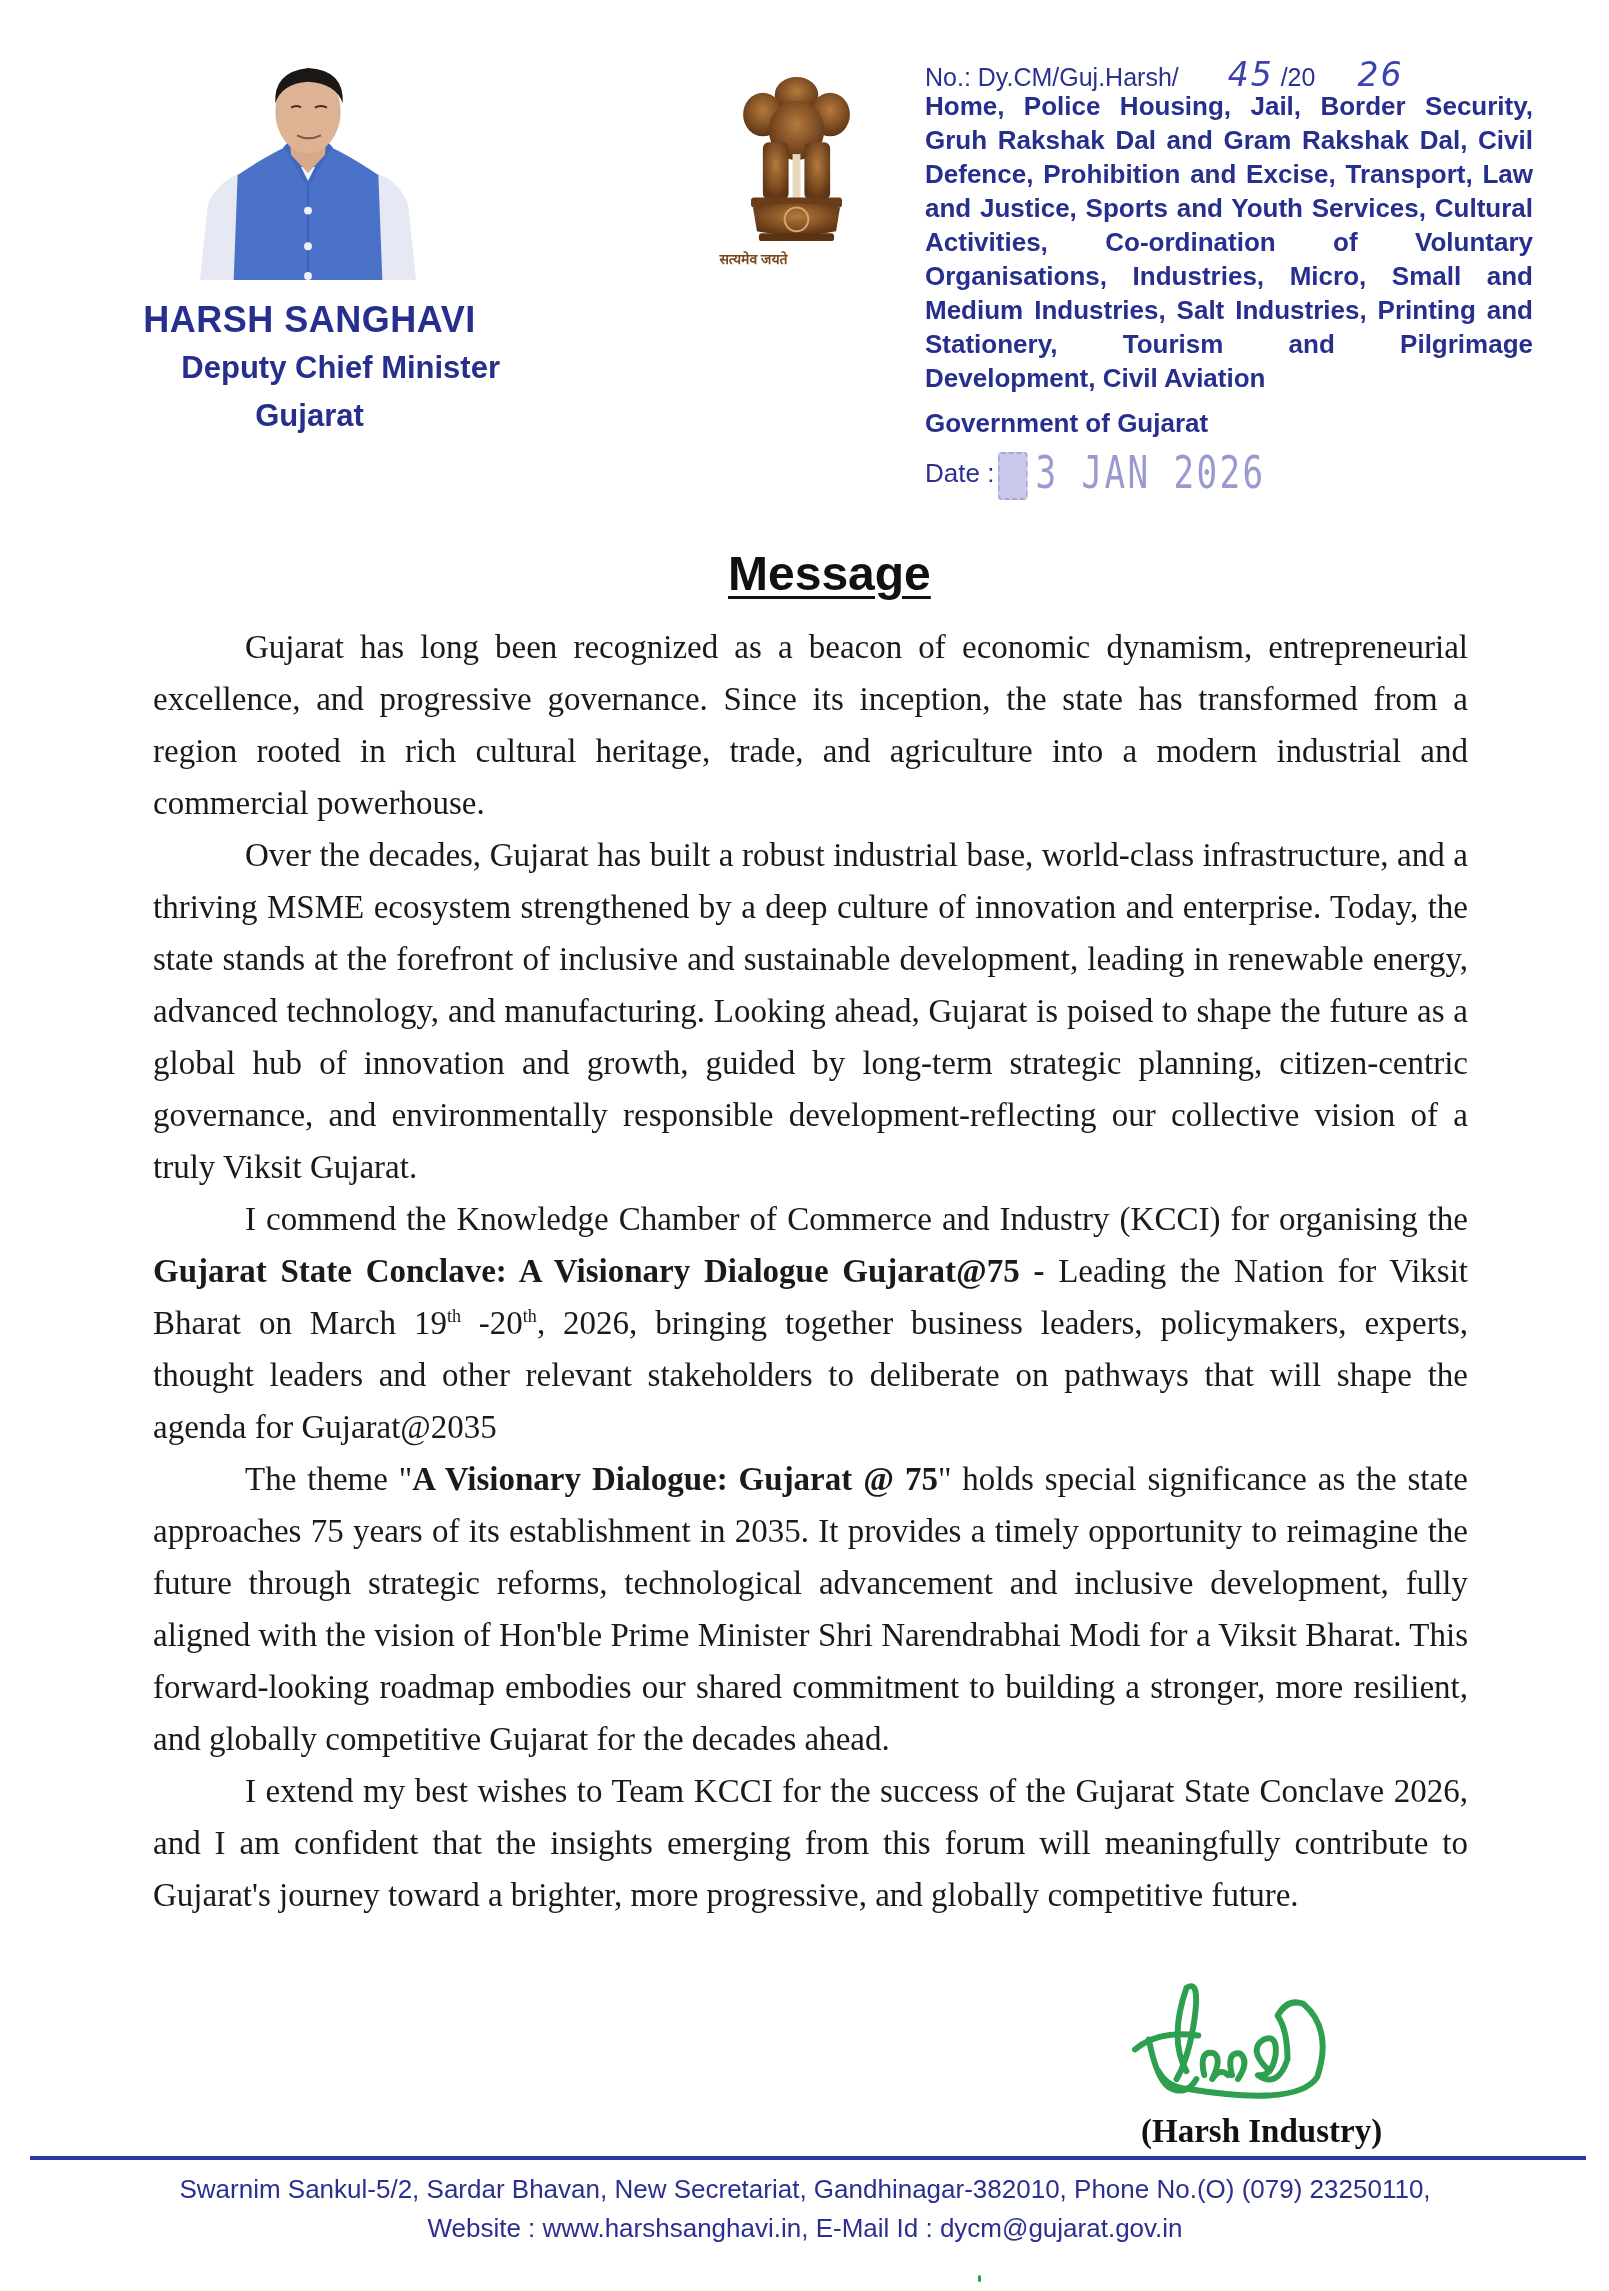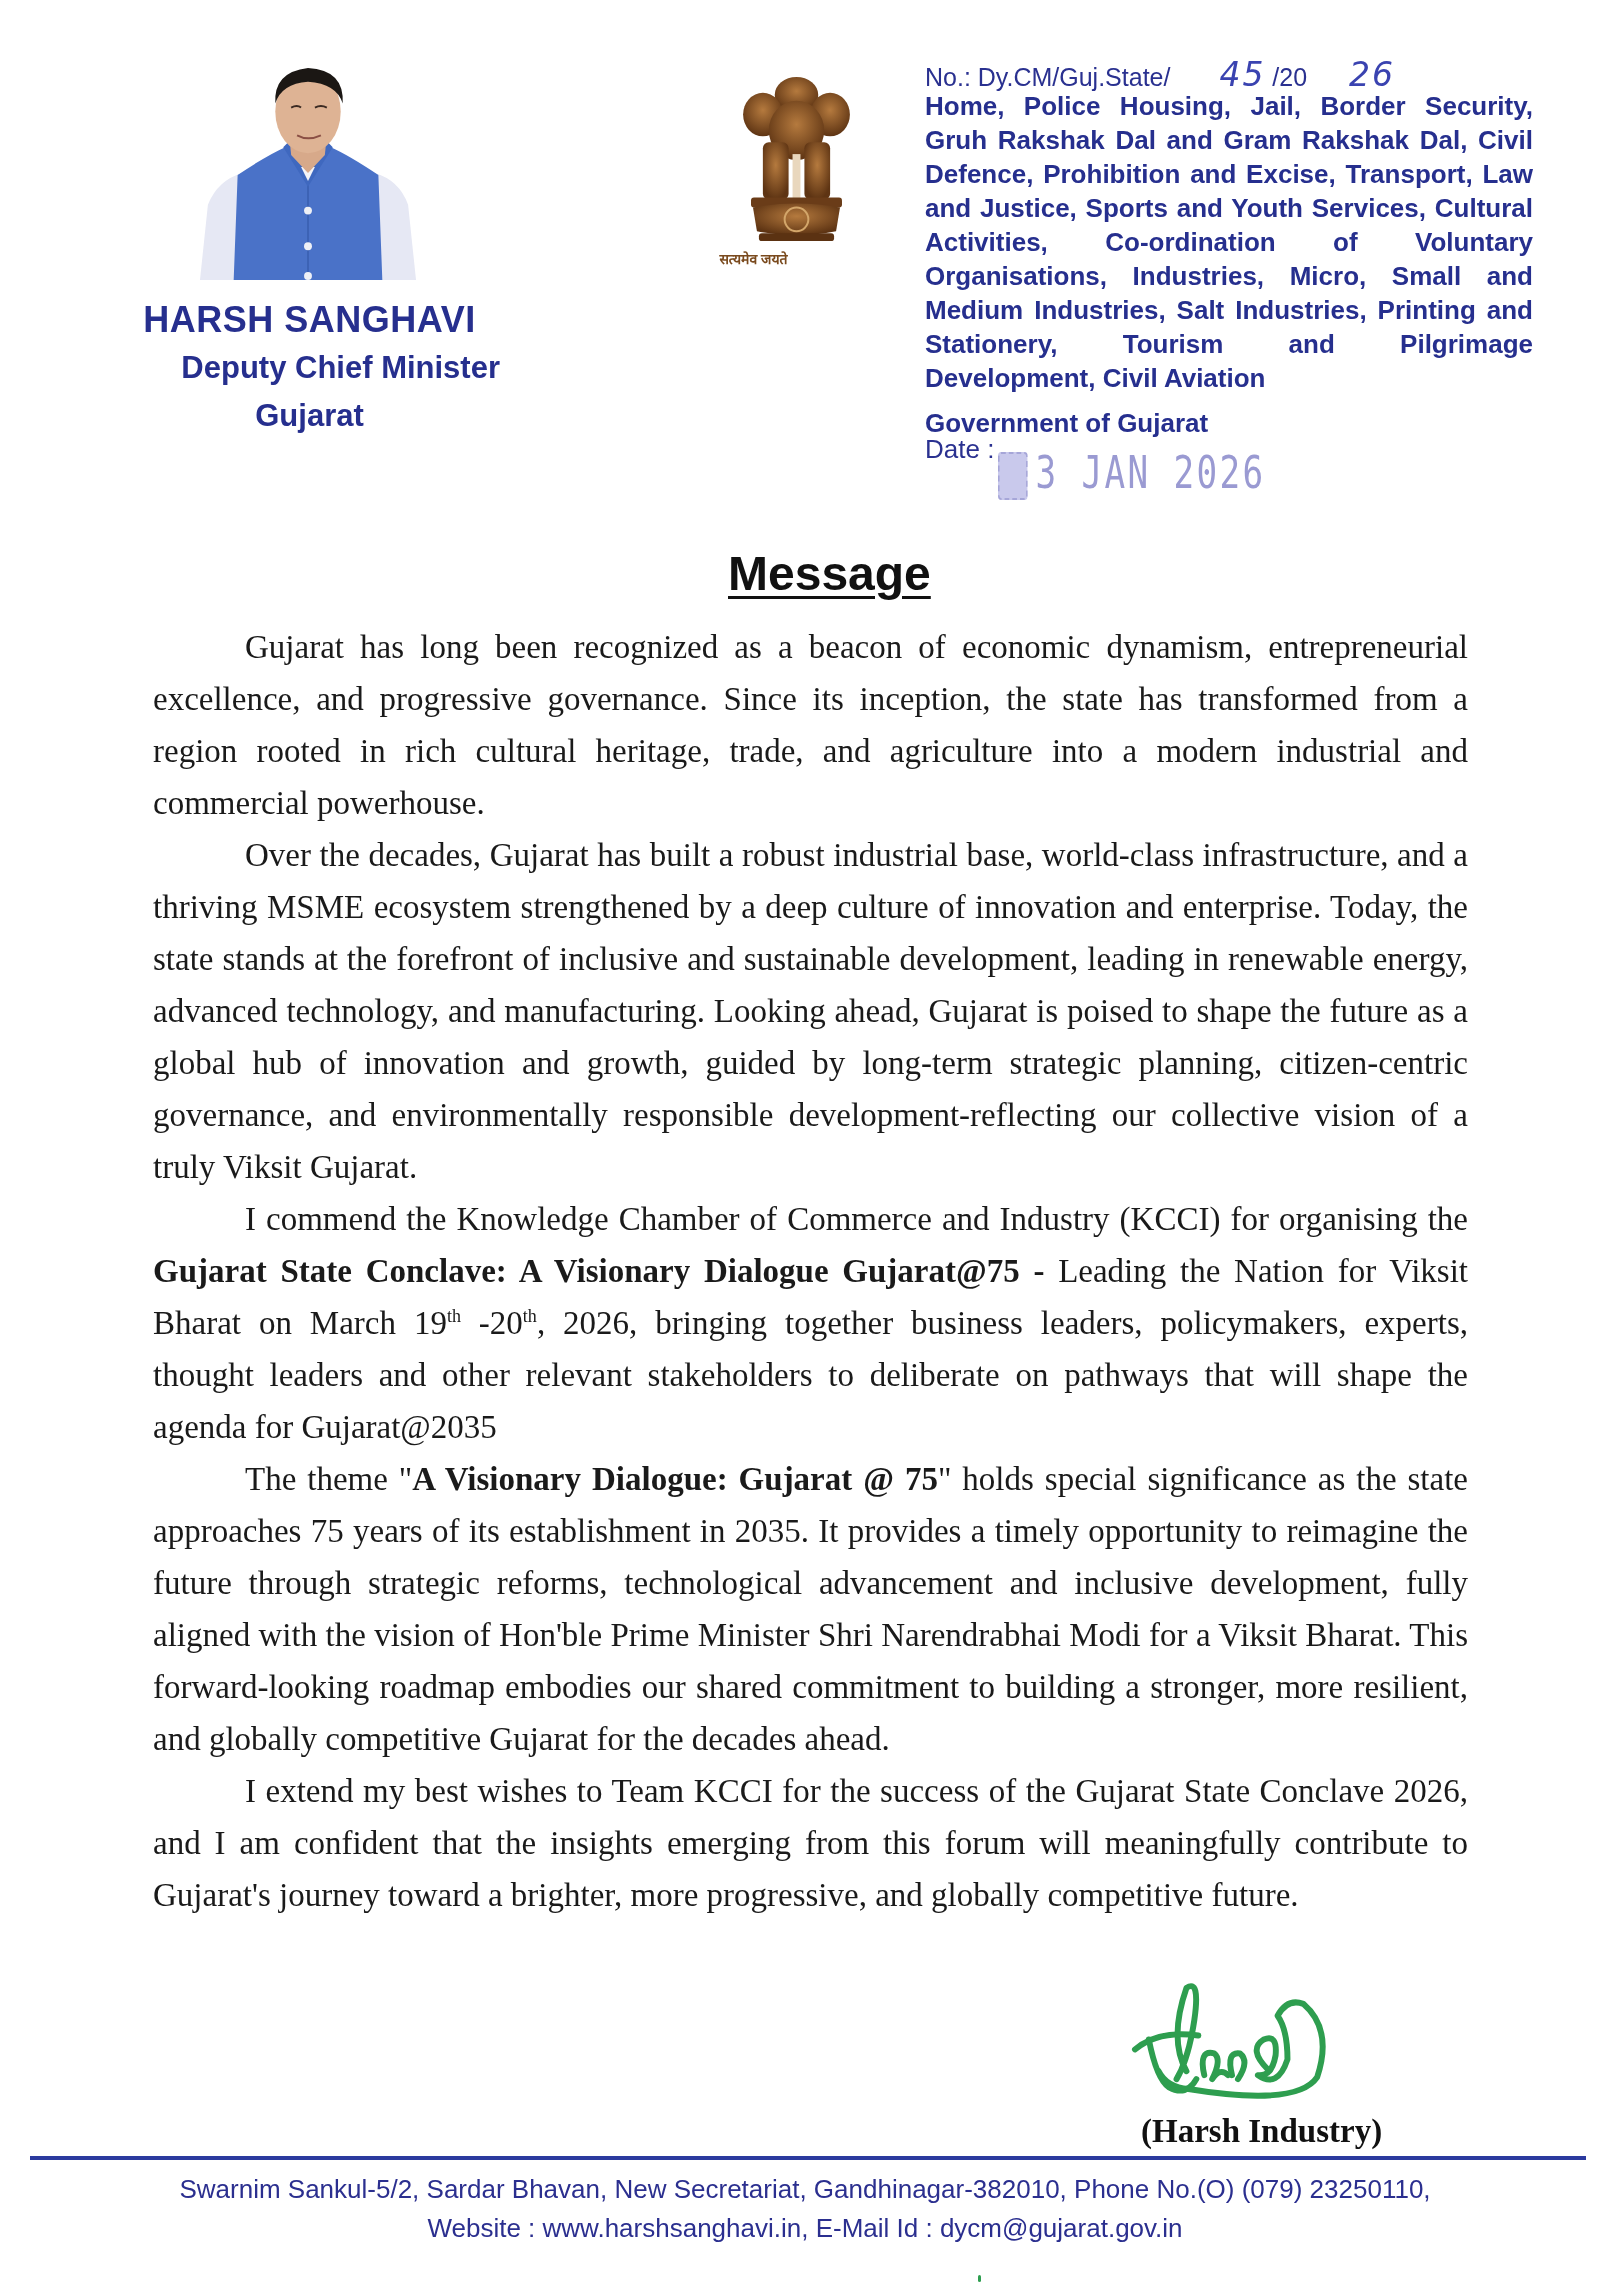--- a/index.html
+++ b/index.html
@@ -19,21 +19,21 @@
   .emblem { left: 741px; top: 73px; width: 111px; height: 198px; }
   .motto { left: 690px; top: 249px; width: 127px; text-align: center; font-size: 14px; color: #7a4a1e;
     font-family: Liberation Sans, sans-serif; font-weight: bold; }
 
   
   .ref { left: 925px; top: 55px; font-family: "Liberation Sans", sans-serif; font-size: 25px; color: #2a3190; white-space: nowrap; }
   .ref .hand { font-family: "DejaVu Sans", sans-serif; font-size: 33px; color: #3a43b0; font-weight: normal; font-style: italic; letter-spacing: 2px; margin-left: 42px; }
   .portfolio { left: 925px; top: 89px; width: 608px; font-family: "Liberation Sans", sans-serif; font-weight: bold;
     font-size: 26px; line-height: 34px; color: #262f8e; text-align: justify; text-align-last: left; }
   .govt { left: 925px; top: 408px; font-family: "Liberation Sans", sans-serif; font-weight: bold; font-size: 26px; color: #262f8e; }
-  .date-label { left: 925px; top: 434px; font-family: "Liberation Sans", sans-serif; font-size: 26px; color: #2a3190; }
+  .date-label { left: 925px; top: 458px; font-family: "Liberation Sans", sans-serif; font-size: 26px; color: #2a3190; }
   .stamp { left: 998px; top: 447px; font-family: "DejaVu Sans Mono", monospace; font-size: 44px; color: #9a9ad2; letter-spacing: 3px; transform: scaleX(0.78); transform-origin: left center; white-space: nowrap; }
   .stamp .blob { display: inline-block; width: 34px; height: 44px; background: #c9c9ec; border: 2px dashed #a6a6d8; border-radius: 4px; vertical-align: middle; margin-right: 10px; }
 
   
   .title { left: 728px; top: 546px; font-family: Liberation Sans, sans-serif; font-weight: bold; font-size: 48px; color: #111;
     text-decoration: underline; text-decoration-thickness: 3px; text-underline-offset: 6px; }
 
   
   .body { left: 153px; top: 621px; width: 1315px; font-family: Liberation Serif, serif; font-size: 33px; line-height: 52px; color: #1a1a1a; }
   .body p { margin: 0; text-align: justify; text-indent: 92px; }
@@ -99,21 +99,21 @@
 
     <rect x="10" y="126" width="92" height="10" rx="3" fill="#6a3c18"></rect>
     <path d="M12 136 Q56 128 100 136 L96 160 Q56 168 16 160 Z" fill="url(#bronze)"></path>
     <circle cx="56" cy="148" r="12" fill="none" stroke="#d3a66a" stroke-width="2"></circle>
     <rect x="18" y="162" width="76" height="8" rx="3" fill="#5b3212"></rect>
   </svg>
 </div>
 <div class="abs motto">सत्यमेव जयते</div>
 
 <div class="abs ref">
-  <span>No.: Dy.CM/Guj.State/</span>
+  <span>No.: Dy.CM/Guj.Harsh/</span>
   <span class="hand">45</span>
   <span>/20</span><span class="hand">26</span>
 </div>
 <div class="abs portfolio">Home, Police Housing, Jail, Border Security, Gruh Rakshak Dal and Gram Rakshak Dal, Civil Defence, Prohibition and Excise, Transport, Law and Justice, Sports and Youth Services, Cultural Activities, Co-ordination of Voluntary Organisations, Industries, Micro, Small and Medium Industries, Salt Industries, Printing and Stationery, Tourism and Pilgrimage Development, Civil Aviation</div>
 <div class="abs govt">Government of Gujarat</div>
 <div class="abs date-label">Date :</div>
 <div class="abs stamp">
   <span class="blob"></span><span>3 JAN 2026</span>
 </div>
 

